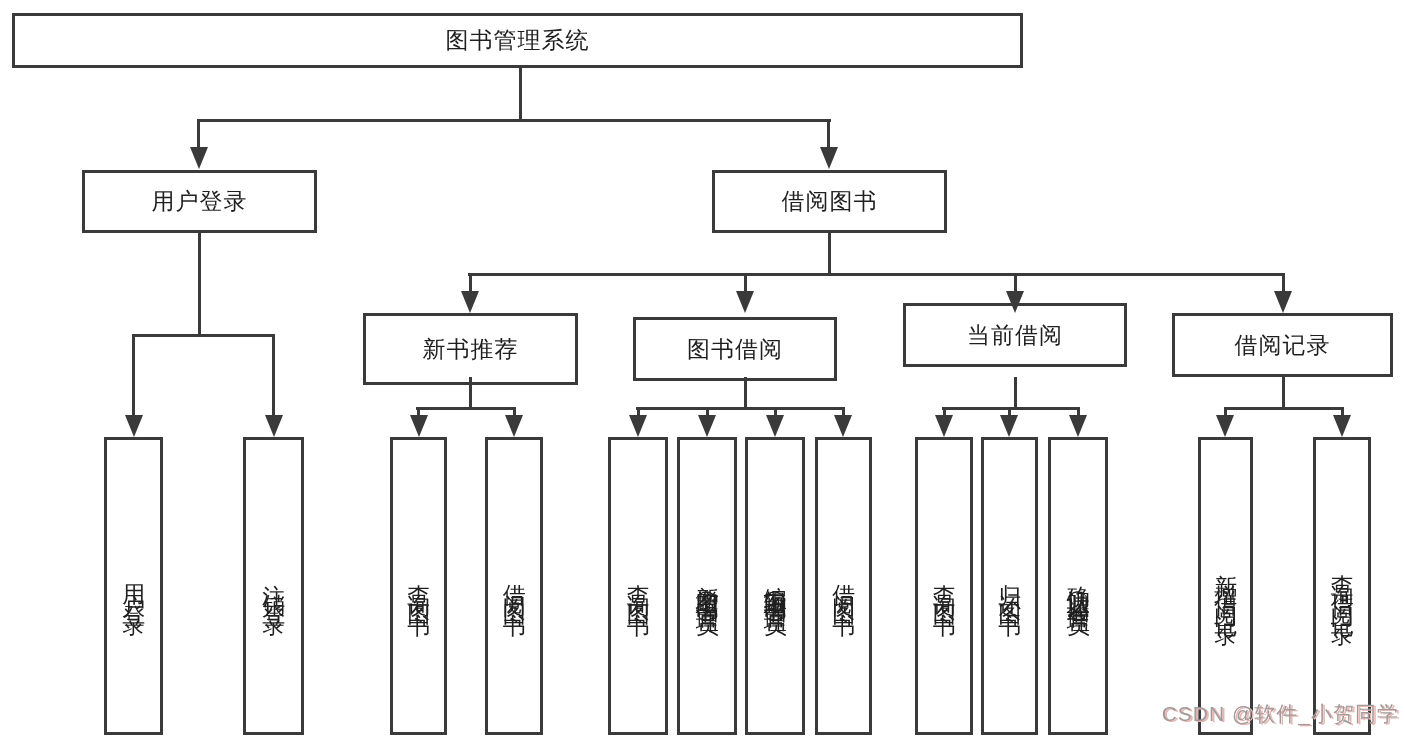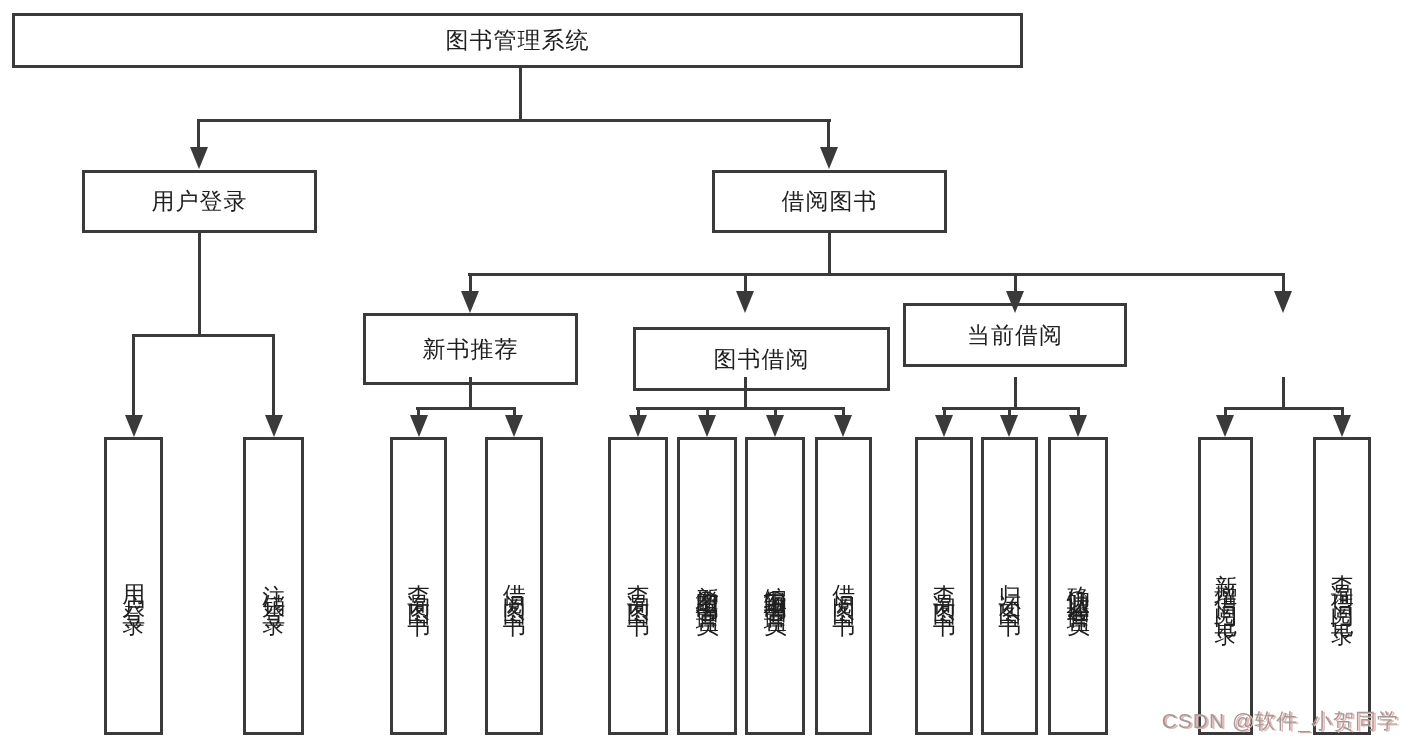--- a/index.html
+++ b/index.html
@@ -27,21 +27,21 @@
   .vtext.mid{ letter-spacing:10px; }
   .l{ position:absolute; background:var(--line); }
   .l.v{ width:3px; }
   .l.h{ height:3px; }
   .head{
     position:absolute; width:0; height:0;
     border-left:9px solid transparent; border-right:9px solid transparent;
     border-top:22px solid var(--line);
   }
   .watermark{
-    position:absolute; right:6px; bottom:12px; z-index:5;
+    position:absolute; right:6px; bottom:19px; z-index:5;
     font-size:21px; color:var(--wm);
     text-shadow:2px 1px 0 var(--wm-shadow);
     letter-spacing:1px;
   }
 </style>
 </head>
 <body>
 
 <div class="canvas">
 
@@ -54,28 +54,31 @@
   </div>
 
   <div class="node" style="left:712px;top:170px;width:235px;height:63px">
     <span>借阅图书</span>
   </div>
 
   <div class="node" style="left:363px;top:313px;width:215px;height:72px">
     <span>新书推荐</span>
   </div>
 
-  <div class="node" style="left:633px;top:327px;width:257px;height:64px">
+  <div class="node" style="left:633px;top:317px;width:204px;height:64px">
     <span>图书借阅</span>
   </div>
 
   <div class="node" style="left:903px;top:303px;width:224px;height:64px">
     <span>当前借阅</span>
   </div>
 
+  <div class="node" style="left:1172px;top:313px;width:221px;height:64px">
+    <span>借阅记录</span>
+  </div>
 
   <div class="node leaf" style="left:104px;top:437px;width:59px;height:298px">
     <span class="vtext">用户登录</span>
   </div>
 
   <div class="node leaf" style="left:243px;top:437px;width:61px;height:298px">
     <span class="vtext">注销登录</span>
   </div>
 
   <div class="node leaf" style="left:390px;top:437px;width:57px;height:298px">

